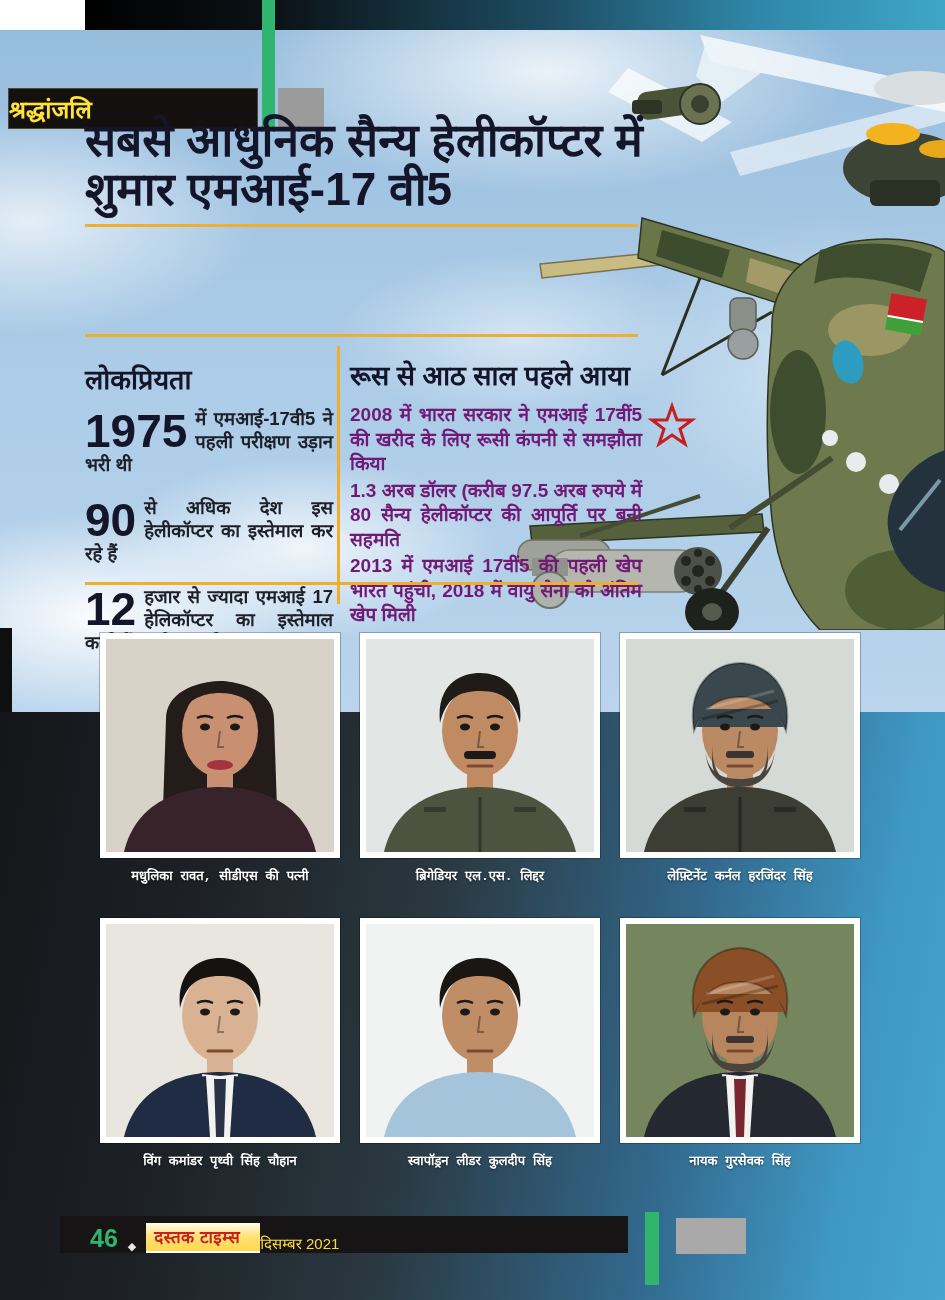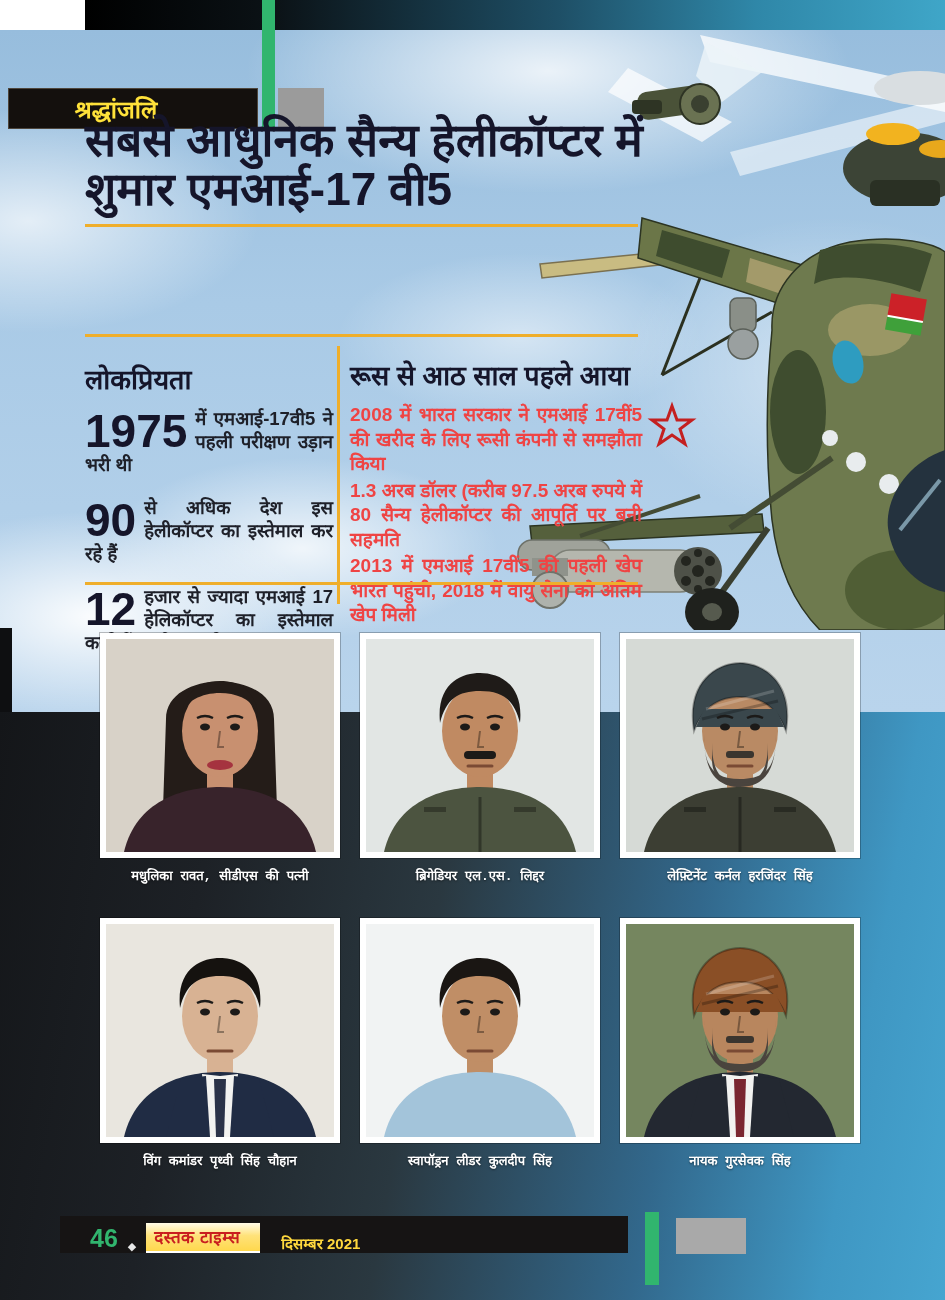--- a/index.html
+++ b/index.html
@@ -8,21 +8,21 @@
     font-family:"Liberation Sans","DejaVu Sans",sans-serif;
   }
   
   .topbar{
     position:absolute;left:85px;top:0;width:860px;height:30px;
     background:linear-gradient(90deg,#000000 0%,#0b1216 22%,#1e4f66 55%,#2f87a8 78%,#3fa6c8 100%);
   }
   .tag-bar{
     position:absolute;left:8px;top:88px;width:250px;height:41px;
     background:#14100d;border:1px solid #4e463c;box-sizing:border-box;
-    display:flex;align-items:center;justify-content:center;padding-right:34px;
+    display:flex;align-items:center;justify-content:flex-start;padding-right:34px;
   }
   .tag-bar span{color:var(--tag-yellow,#ffe23a);font-size:24px;font-weight:bold;}
   .green-bar-top{position:absolute;left:262px;top:0;width:13px;height:128px;background:var(--green,#31b56e);}
   .gray-box-top{position:absolute;left:278px;top:88px;width:46px;height:41px;background:#9b9b9b;}
   
   .sky{
     position:absolute;left:0;top:30px;width:945px;height:682px;
     background:
       radial-gradient(ellipse 320px 150px at 10% 86%, rgba(255,255,255,.95), rgba(255,255,255,0) 70%),
       radial-gradient(ellipse 280px 130px at 32% 76%, rgba(255,255,255,.8), rgba(255,255,255,0) 70%),
@@ -40,21 +40,21 @@
   #rule2{left:85px;top:334px;width:553px;}
   #rule3{left:85px;top:582px;width:553px;}
   .intro{position:absolute;left:85px;top:232px;width:556px;font-size:19.5px;font-weight:bold;color:#1e2029;line-height:24.5px;text-align:justify;}
   .col-heading{font-size:27px;font-weight:800;color:#15152a;margin:16px 0 10px 0;}
   #left-col{position:absolute;left:85px;top:344px;width:248px;}
   #right-col{position:absolute;left:350px;top:340px;width:292px;}
   .v-divider{position:absolute;left:337px;top:346px;width:3px;height:258px;background:var(--accent-yellow,#efae2b);}
   .stat{margin-bottom:20px;overflow:visible;}
   .stat-num{float:left;font-size:46px;line-height:44px;font-weight:800;color:#15152a;margin:2px 8px 0 0;}
   .stat-text{font-size:18.5px;font-weight:bold;color:#1e2029;line-height:23px;text-align:justify;}
-  .point{font-size:19px;font-weight:bold;color:#ef4444;line-height:24.5px;margin:0 0 2px 0;text-align:justify;}
+  .point{font-size:19px;font-weight:bold;color:#701a75;line-height:24.5px;margin:0 0 2px 0;text-align:justify;}
   
   .lower-bg{
     position:absolute;left:0;top:712px;width:945px;height:588px;
     background:linear-gradient(100deg,#141619 0%,#1d2126 22%,#2a3840 45%,#32688c 70%,#3f97c3 88%,#46a5d0 100%);
   }
   .photo-card{position:absolute;width:240px;}
   .photo-frame{width:228px;height:213px;background:#ffffff;border:6px solid #ffffff;box-shadow:0 0 0 1px rgba(0,0,0,.25);}
   .photo-frame svg{display:block;}
   .caption{position:absolute;width:280px;text-align:center;color:#ffffff;font-size:13px;font-weight:bold;text-shadow:0 1px 2px rgba(0,0,0,.5);font-family:Liberation Mono, monospace;}
   
@@ -62,21 +62,21 @@
     position:absolute;left:60px;top:1216px;width:568px;height:37px;background:#161414;
     display:flex;align-items:flex-end;
   }
   .page-num{color:var(--green,#31b56e);font-size:25px;font-weight:800;margin-left:30px;}
   .diamond{color:#e8e8e8;font-size:11px;margin:0 10px;}
   .mag-logo{
     background:linear-gradient(180deg,#fffce9 0%,#ffe27a 45%,#ffd84d 100%);
     color:#c91f1f;font-size:17px;font-weight:800;padding:2px 20px 3px 8px;
     border-bottom:2px solid #ffffff;letter-spacing:.5px;
   }
-  .issue{color:#ffd83d;font-size:15px;font-weight:bold;margin-left:21px;}
+  .issue{color:#ffd83d;font-size:15px;font-weight:normal;margin-left:0;}
   .green-bar-bottom{position:absolute;left:645px;top:1212px;width:14px;height:73px;background:var(--green,#31b56e);}
   .gray-box-bottom{position:absolute;left:676px;top:1218px;width:70px;height:36px;background:#a9a9a9;}
 </style>
 </head>
 <body>
 
 <div id="page">
 
   <div class="topbar"></div>
   <div class="sky"></div>

